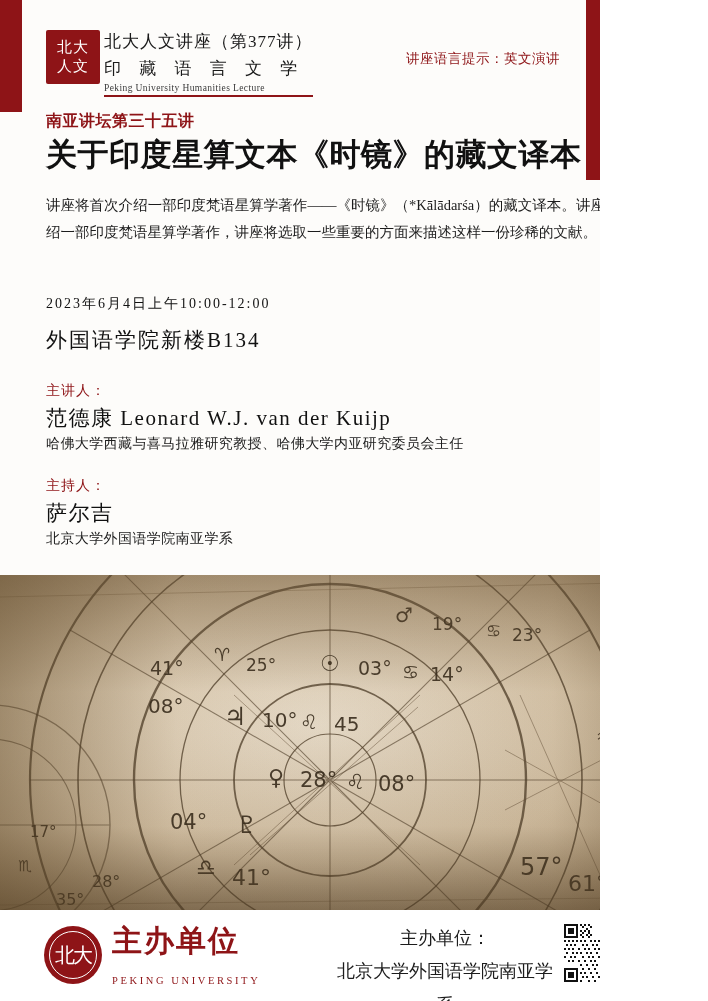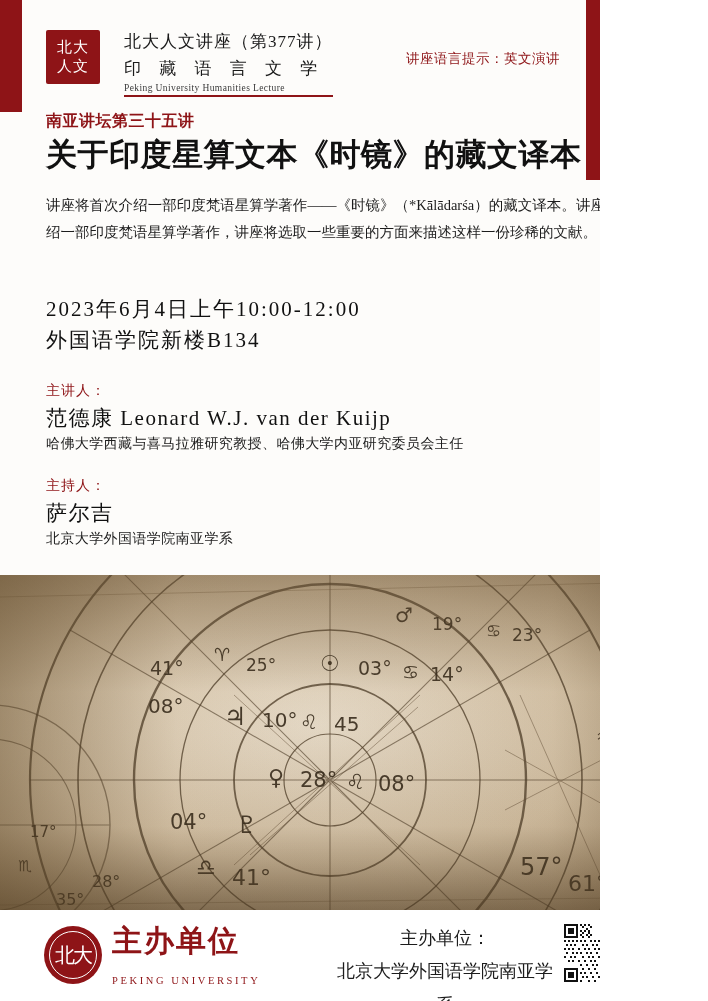--- a/index.html
+++ b/index.html
@@ -68,21 +68,21 @@
     font-family: "Liberation Serif", serif;
     line-height: 1.0;
     letter-spacing: 1px;
     font-size: 13px;
     border-radius: 2px;
     flex: none;
   }
   .logo-seal .s1 { font-size: 15px; }
   .logo-seal .s2 { font-size: 15px; margin-top: 4px; }
   .header-text {
-    margin-left: 24px;
+    margin-left: 4px;
     padding-bottom: 2px;
     border-bottom: 2px solid #8e1417;
   }
   .header-line1 {
     font-family: "Liberation Serif", serif;
     font-size: 17px;
     color: #1a1a1a;
     letter-spacing: 1px;
     white-space: nowrap;
   }
@@ -151,21 +151,21 @@
     color: #1c1c1c;
     font-family: "Liberation Serif", serif;
     text-align: justify;
   }
 
   
   .datetime {
     position: absolute;
     left: 46px;
     top: 295px;
-    font-size: 21px;
+    font-size: 14px;
     color: #111111;
     font-family: "Liberation Serif", serif;
     letter-spacing: 2px;
   }
   .venue {
     position: absolute;
     left: 46px;
     top: 326px;
     font-size: 21px;
     color: #111111;

